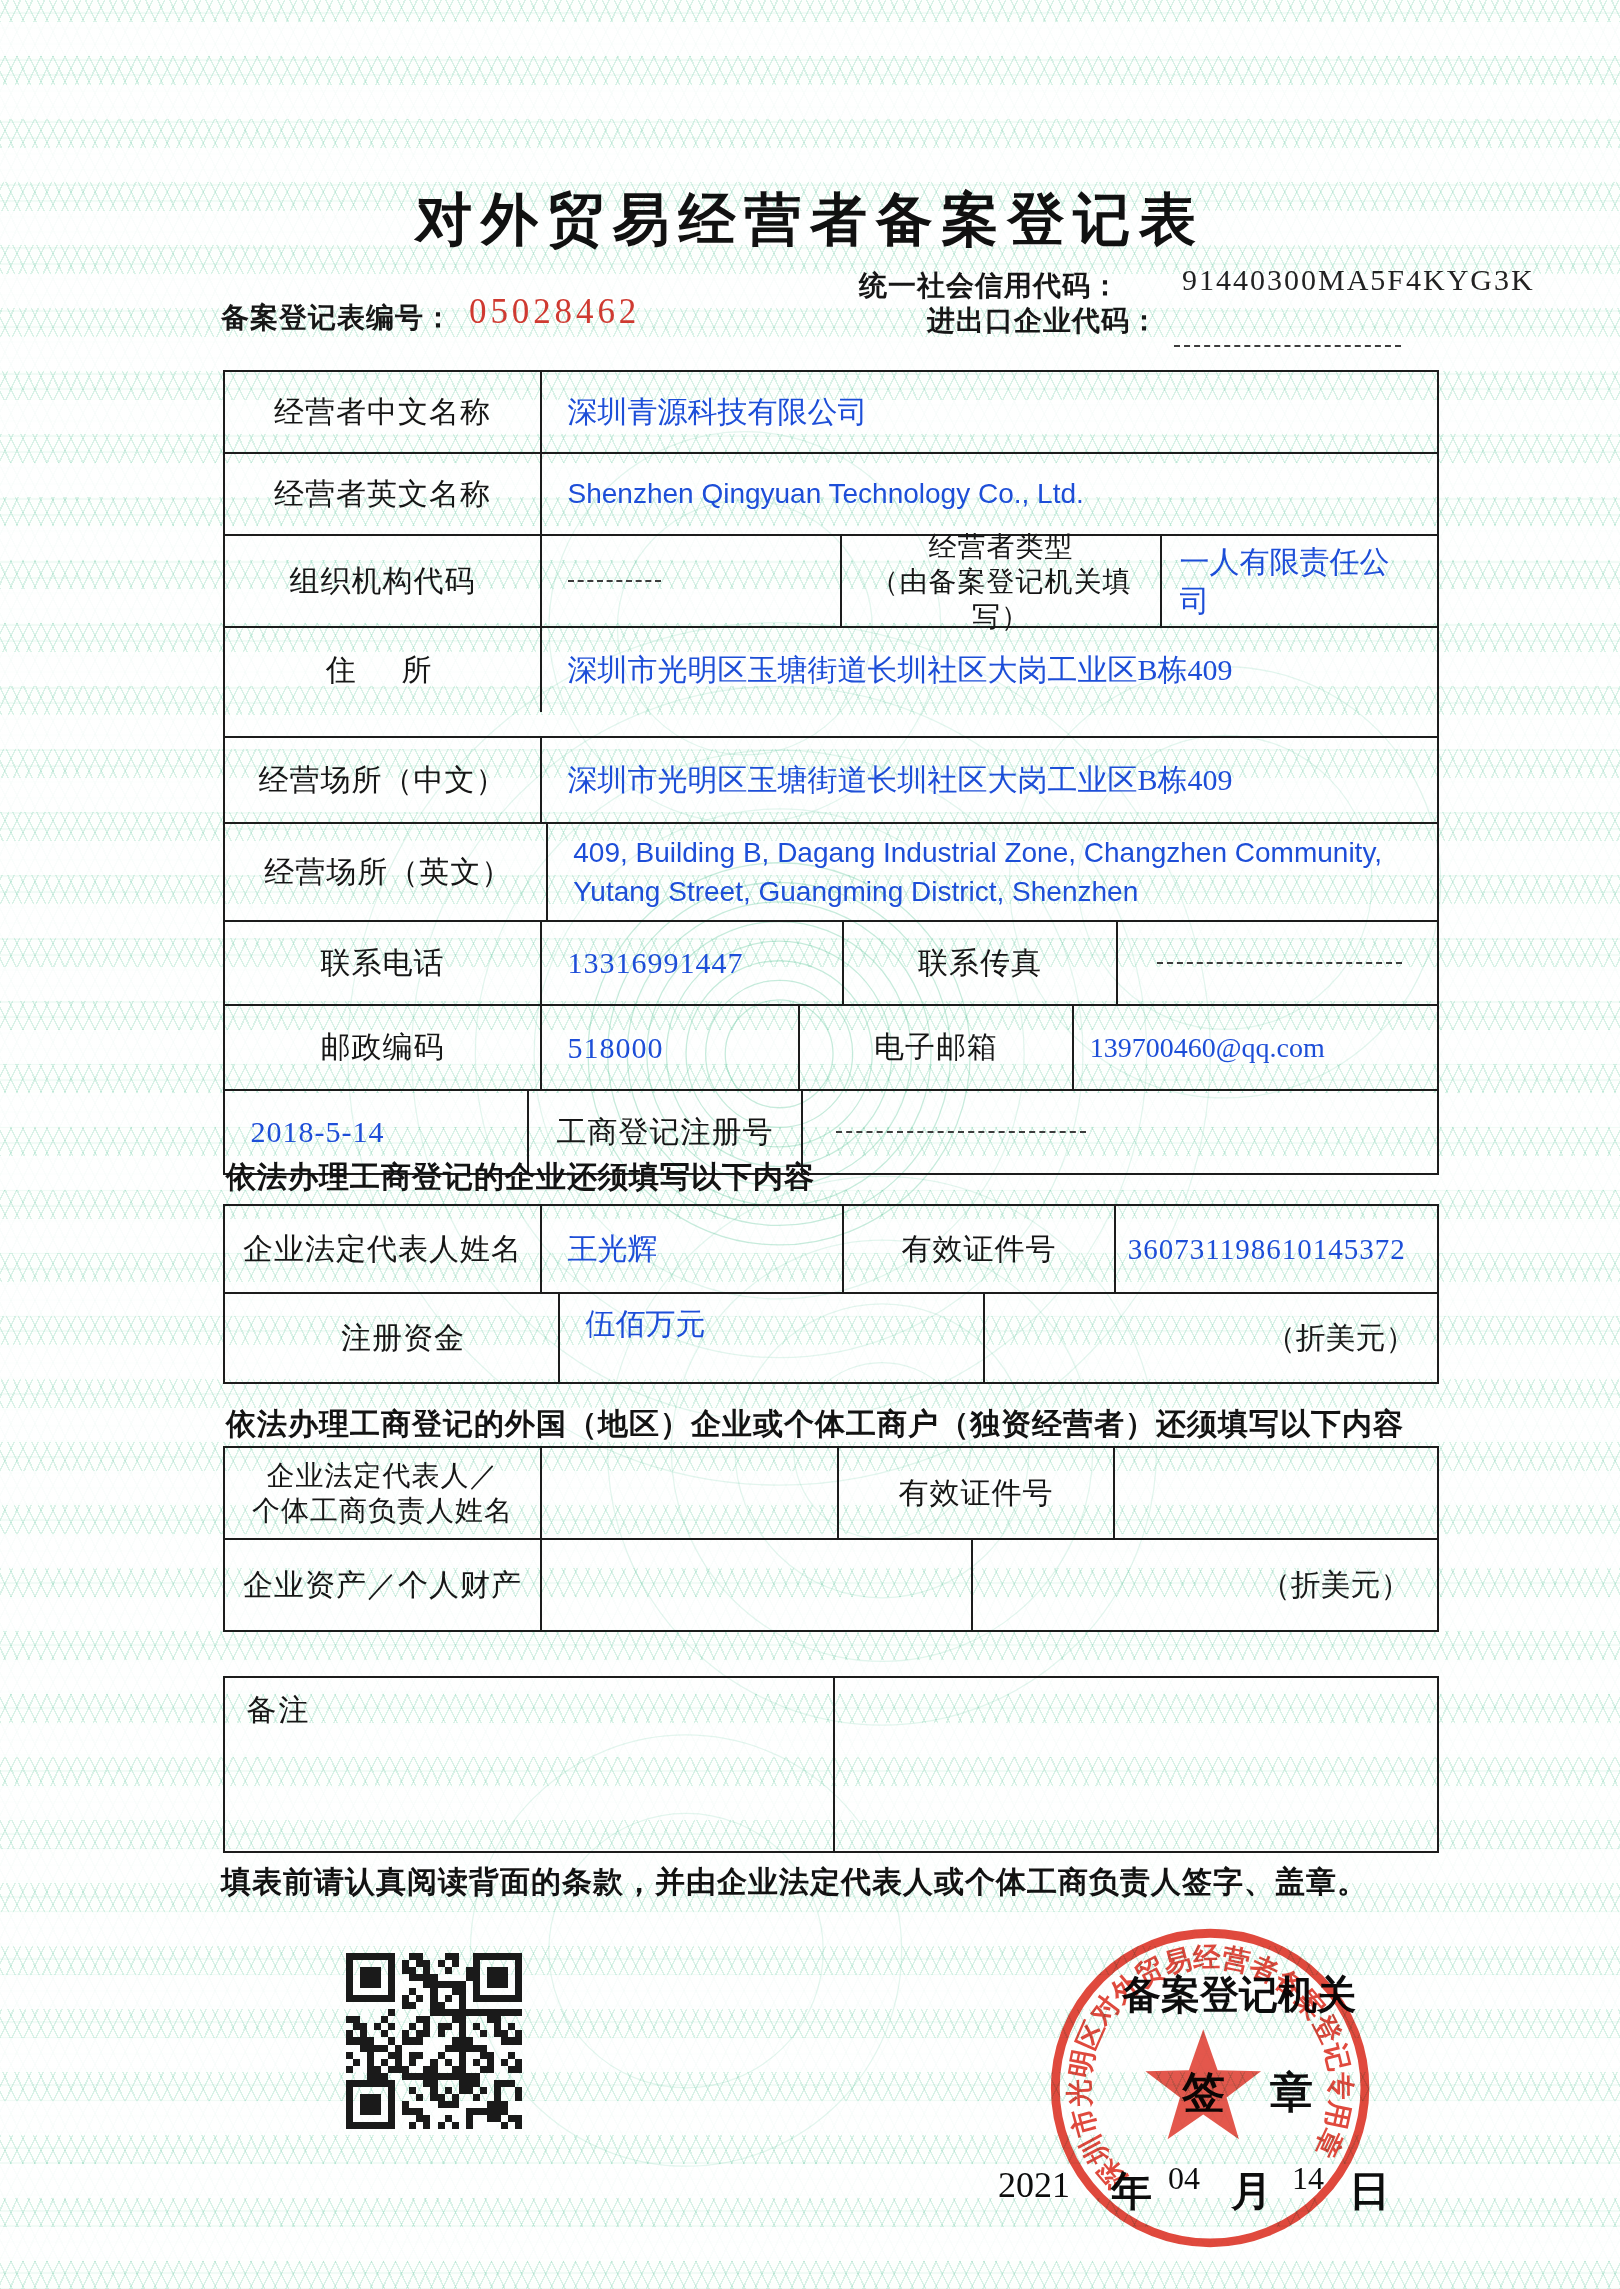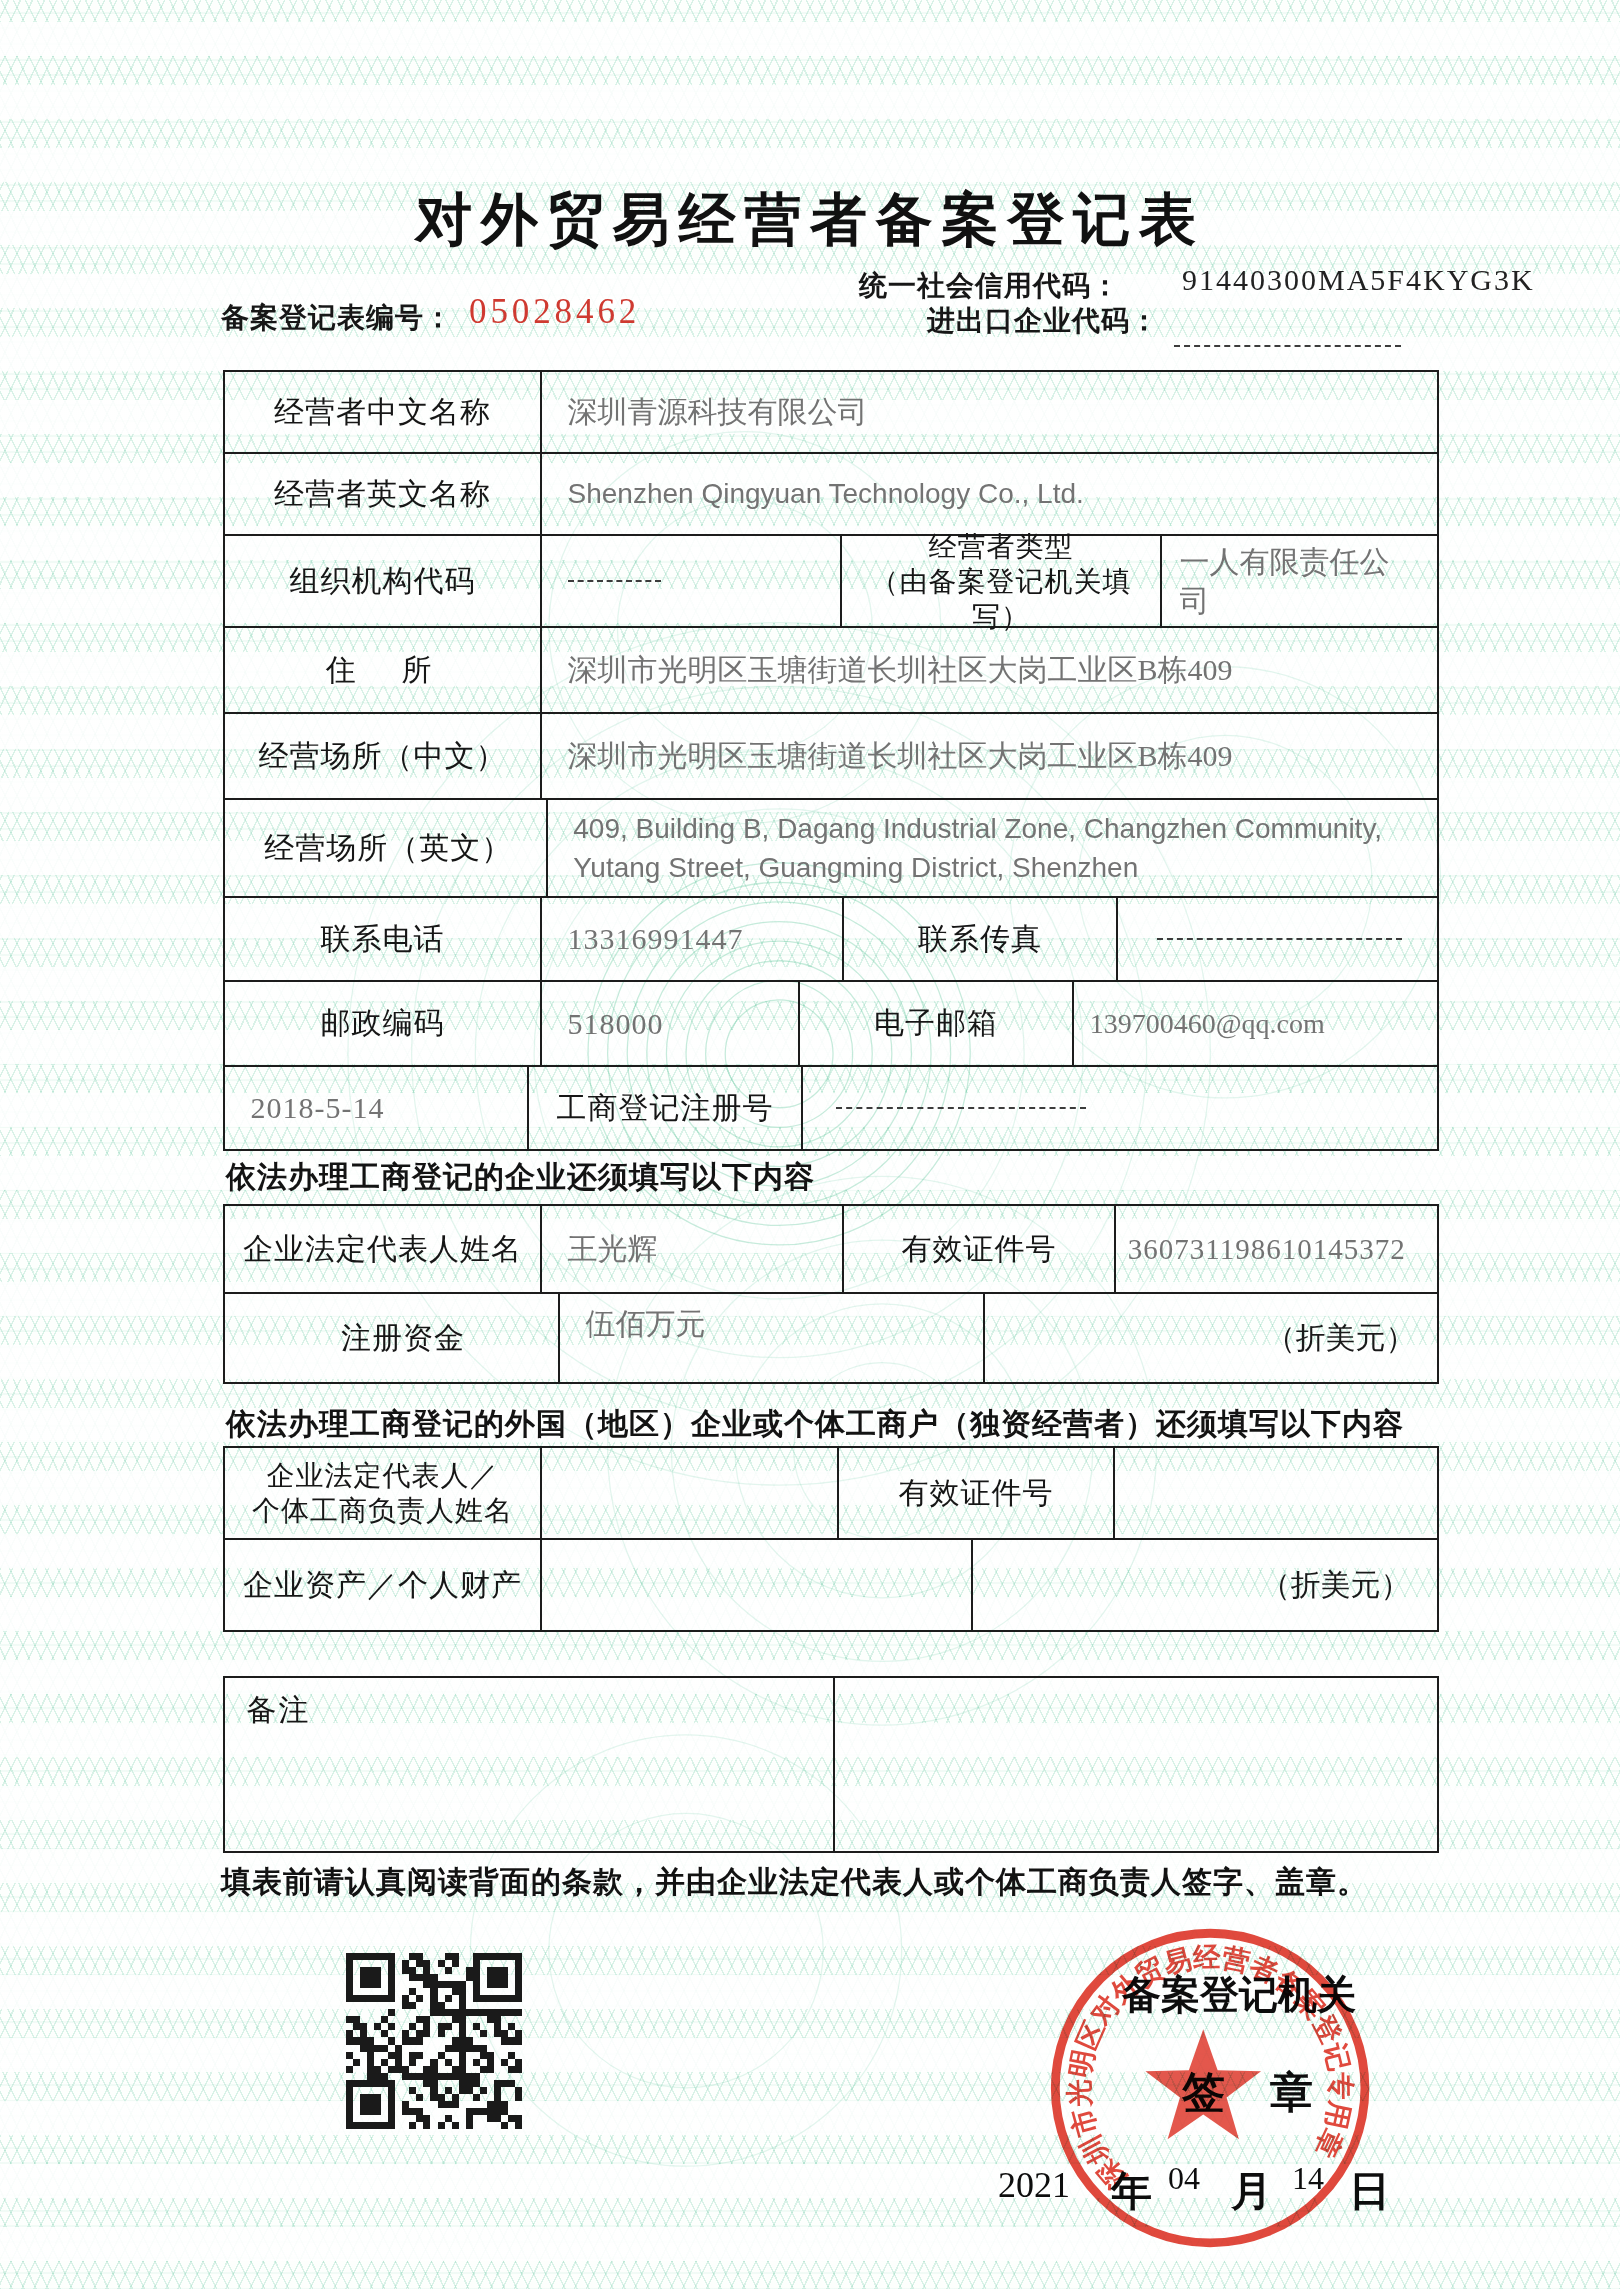--- a/index.html
+++ b/index.html
@@ -22,21 +22,21 @@
   .red-number{color:#cf3a31;font-size:35px;letter-spacing:3.9px;}
   .dash{display:inline-block;height:0;border-top:2.9px dashed #3c3c3c;}
 
   .tbl{position:absolute;left:223px;width:1212px;border:2.9px solid #1c1c1c;background:transparent;z-index:2;}
   .trow{display:flex;border-top:2px solid #1c1c1c;}
   .trow:first-child{border-top:none;}
   .tcell{box-sizing:border-box;border-left:2px solid #1c1c1c;display:flex;align-items:center;}
   .tcell:first-child{border-left:none;}
   .lbl{justify-content:center;text-align:center;font-size:30px;letter-spacing:1px;color:#161616;}
   .lbl .two-line{line-height:1.25;font-size:28px;}
-  .val{padding-left:25.5px;font-family:"Liberation Serif","DejaVu Serif",serif;font-size:30px;color:#737373;}
+  .val{padding-left:25.5px;font-family:"Liberation Serif","DejaVu Serif",serif;font-size:30px;color:#1d4ed8;}
   .val.en{font-family:"Liberation Sans",sans-serif;font-size:28px;line-height:1.4;padding-right:17.6px;}
   .val.num{letter-spacing:1px;}
   .note-cell{justify-content:flex-end;padding-right:21.6px;font-size:30px;color:#1a1a1a;}
 
   .section-head{position:absolute;left:226px;font-size:30px;font-weight:600;letter-spacing:1px;color:#131313;z-index:2;}
 
   .remark-box{position:absolute;left:223px;top:1676px;width:1212px;height:173px;
               border:2.9px solid #1c1c1c;z-index:2;}
   .remark-divider{position:absolute;left:608px;top:0;bottom:0;width:2px;background:#1c1c1c;}
   .remark-label{position:absolute;left:21.6px;top:11.8px;font-size:30px;letter-spacing:2px;color:#161616;}
@@ -118,21 +118,21 @@
             <div>经营者类型</div>
             <div>（由备案登记机关填写）</div>
           </div>
       </div>
       <div class="tcell val" style="width:272px;padding-left:17.6px;padding-right:13.7px;line-height:1.3;">一人有限责任公司</div>
     </div>
     <div class="trow" style="height:84px;">
       <div class="tcell lbl" style="width:315px;letter-spacing:7.8px;">住　所</div>
       <div class="tcell val" style="width:892px;">深圳市光明区玉塘街道长圳社区大岗工业区B栋409</div>
     </div>
-    <div class="trow" style="height:84px;">
+    <div class="trow" style="height:84px;margin-top:24px;">
       <div class="tcell lbl" style="width:315px;">经营场所（中文）</div>
       <div class="tcell val" style="width:892px;">深圳市光明区玉塘街道长圳社区大岗工业区B栋409</div>
     </div>
     <div class="trow" style="height:96px;padding-left:6px;">
       <div class="tcell lbl" style="width:315px;">经营场所（英文）</div>
       <div class="tcell val en" style="width:892px;">409, Building B, Dagang Industrial Zone, Changzhen Community, Yutang Street, Guangming District, Shenzhen</div>
     </div>
     <div class="trow" style="height:82px;">
       <div class="tcell lbl" style="width:315px;">联系电话</div>
       <div class="tcell val num" style="width:302px;">13316991447</div>

